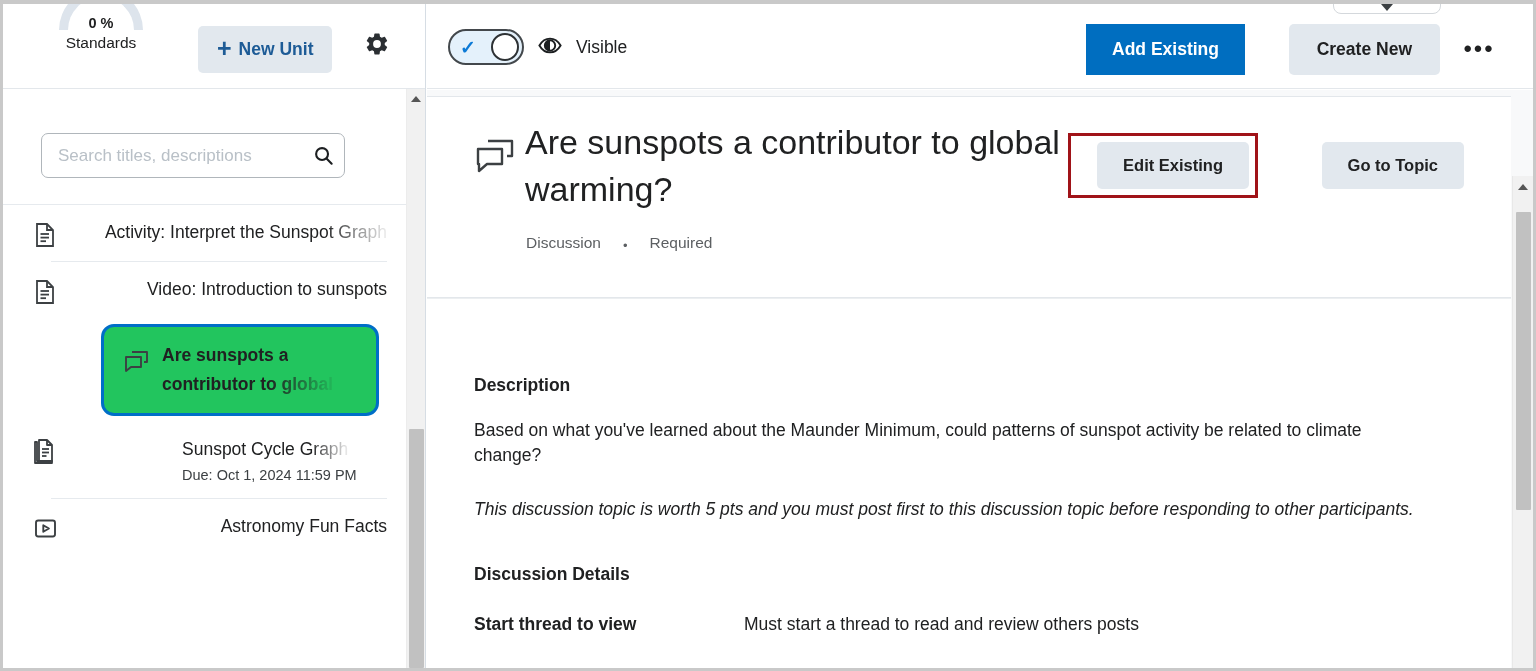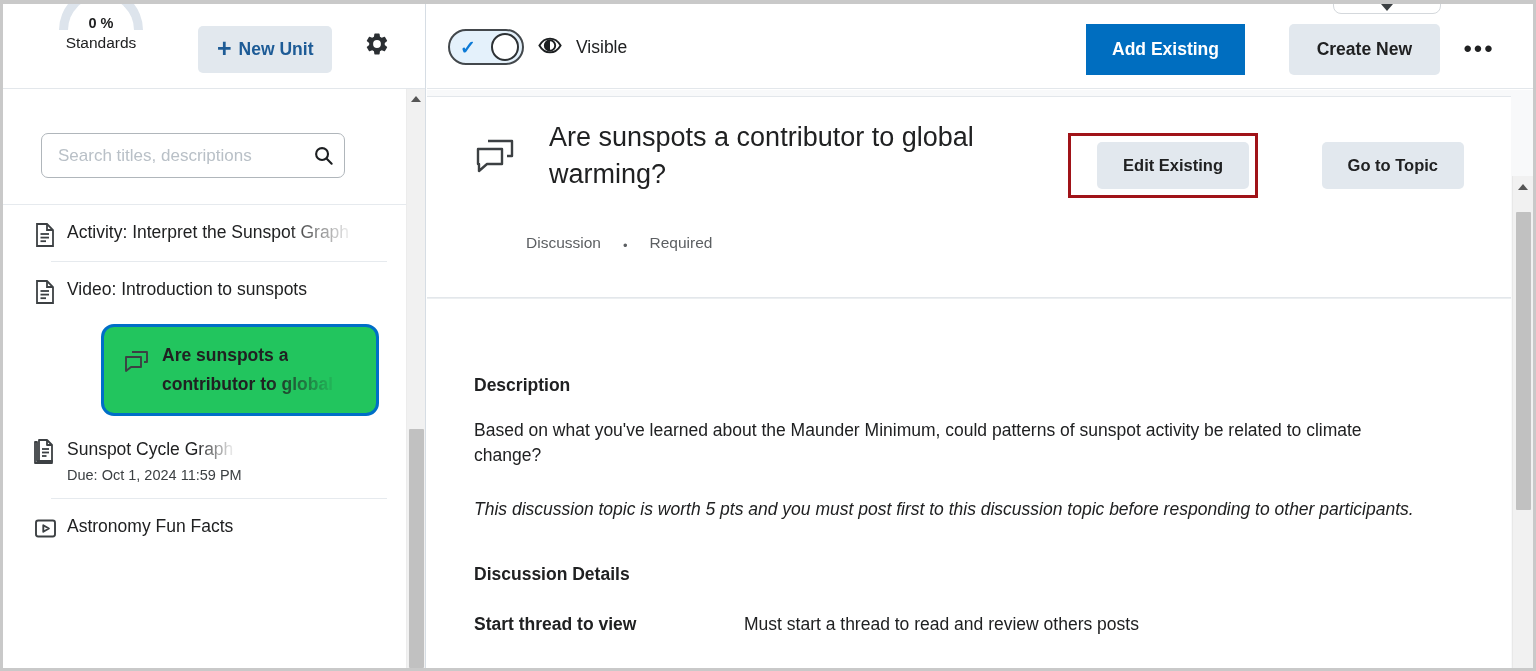--- a/index.html
+++ b/index.html
@@ -101,20 +101,21 @@
     position: absolute; left: 0; top: 200px;
     width: 404px; bottom: 0;
     overflow: hidden;
     border-top: 1px solid #e6eaee;
   }
   .list-item {
     position: relative;
     display: flex; align-items: flex-start;
     padding: 13px 20px 13px 24px;
     cursor: pointer;
+    justify-content: space-between;
   }
   .list-item .li-icon {
     flex: 0 0 36px; padding-top: 4px;
     display: flex; justify-content: center;
   }
   .li-text { padding-left: 4px; overflow: hidden; }
   .li-title {
     font-size: 17.5px; color: #202122; line-height: 1.65;
     white-space: nowrap;
   }
@@ -229,23 +230,22 @@
     height: 202px;
     background: #fff;
     border-top: 1px solid #e3e7eb;
     border-bottom: 1px solid #e3e7eb;
   }
   .act-icon {
     position: absolute; left: 47px; top: 40px;
   }
   #act-title {
     position: absolute; left: 98px; top: 22px; width: 540px;
-    font-size: 27px; color: #202122; line-height: 1.38;
+    font-size: 34px; color: #202122; line-height: 1.38;
     font-weight: normal;
-    margin-left: 24px;
   }
   #act-meta {
     position: absolute; left: 99px; top: 137px;
     font-size: 15.5px; color: #5c5f62;
     display: flex; align-items: flex-end; gap: 22px;
   }
   #act-meta .dot { font-size: 13px; line-height: 1; }
   .act-btn {
     position: absolute; top: 45px;
     height: 47px; padding: 0 26px;

